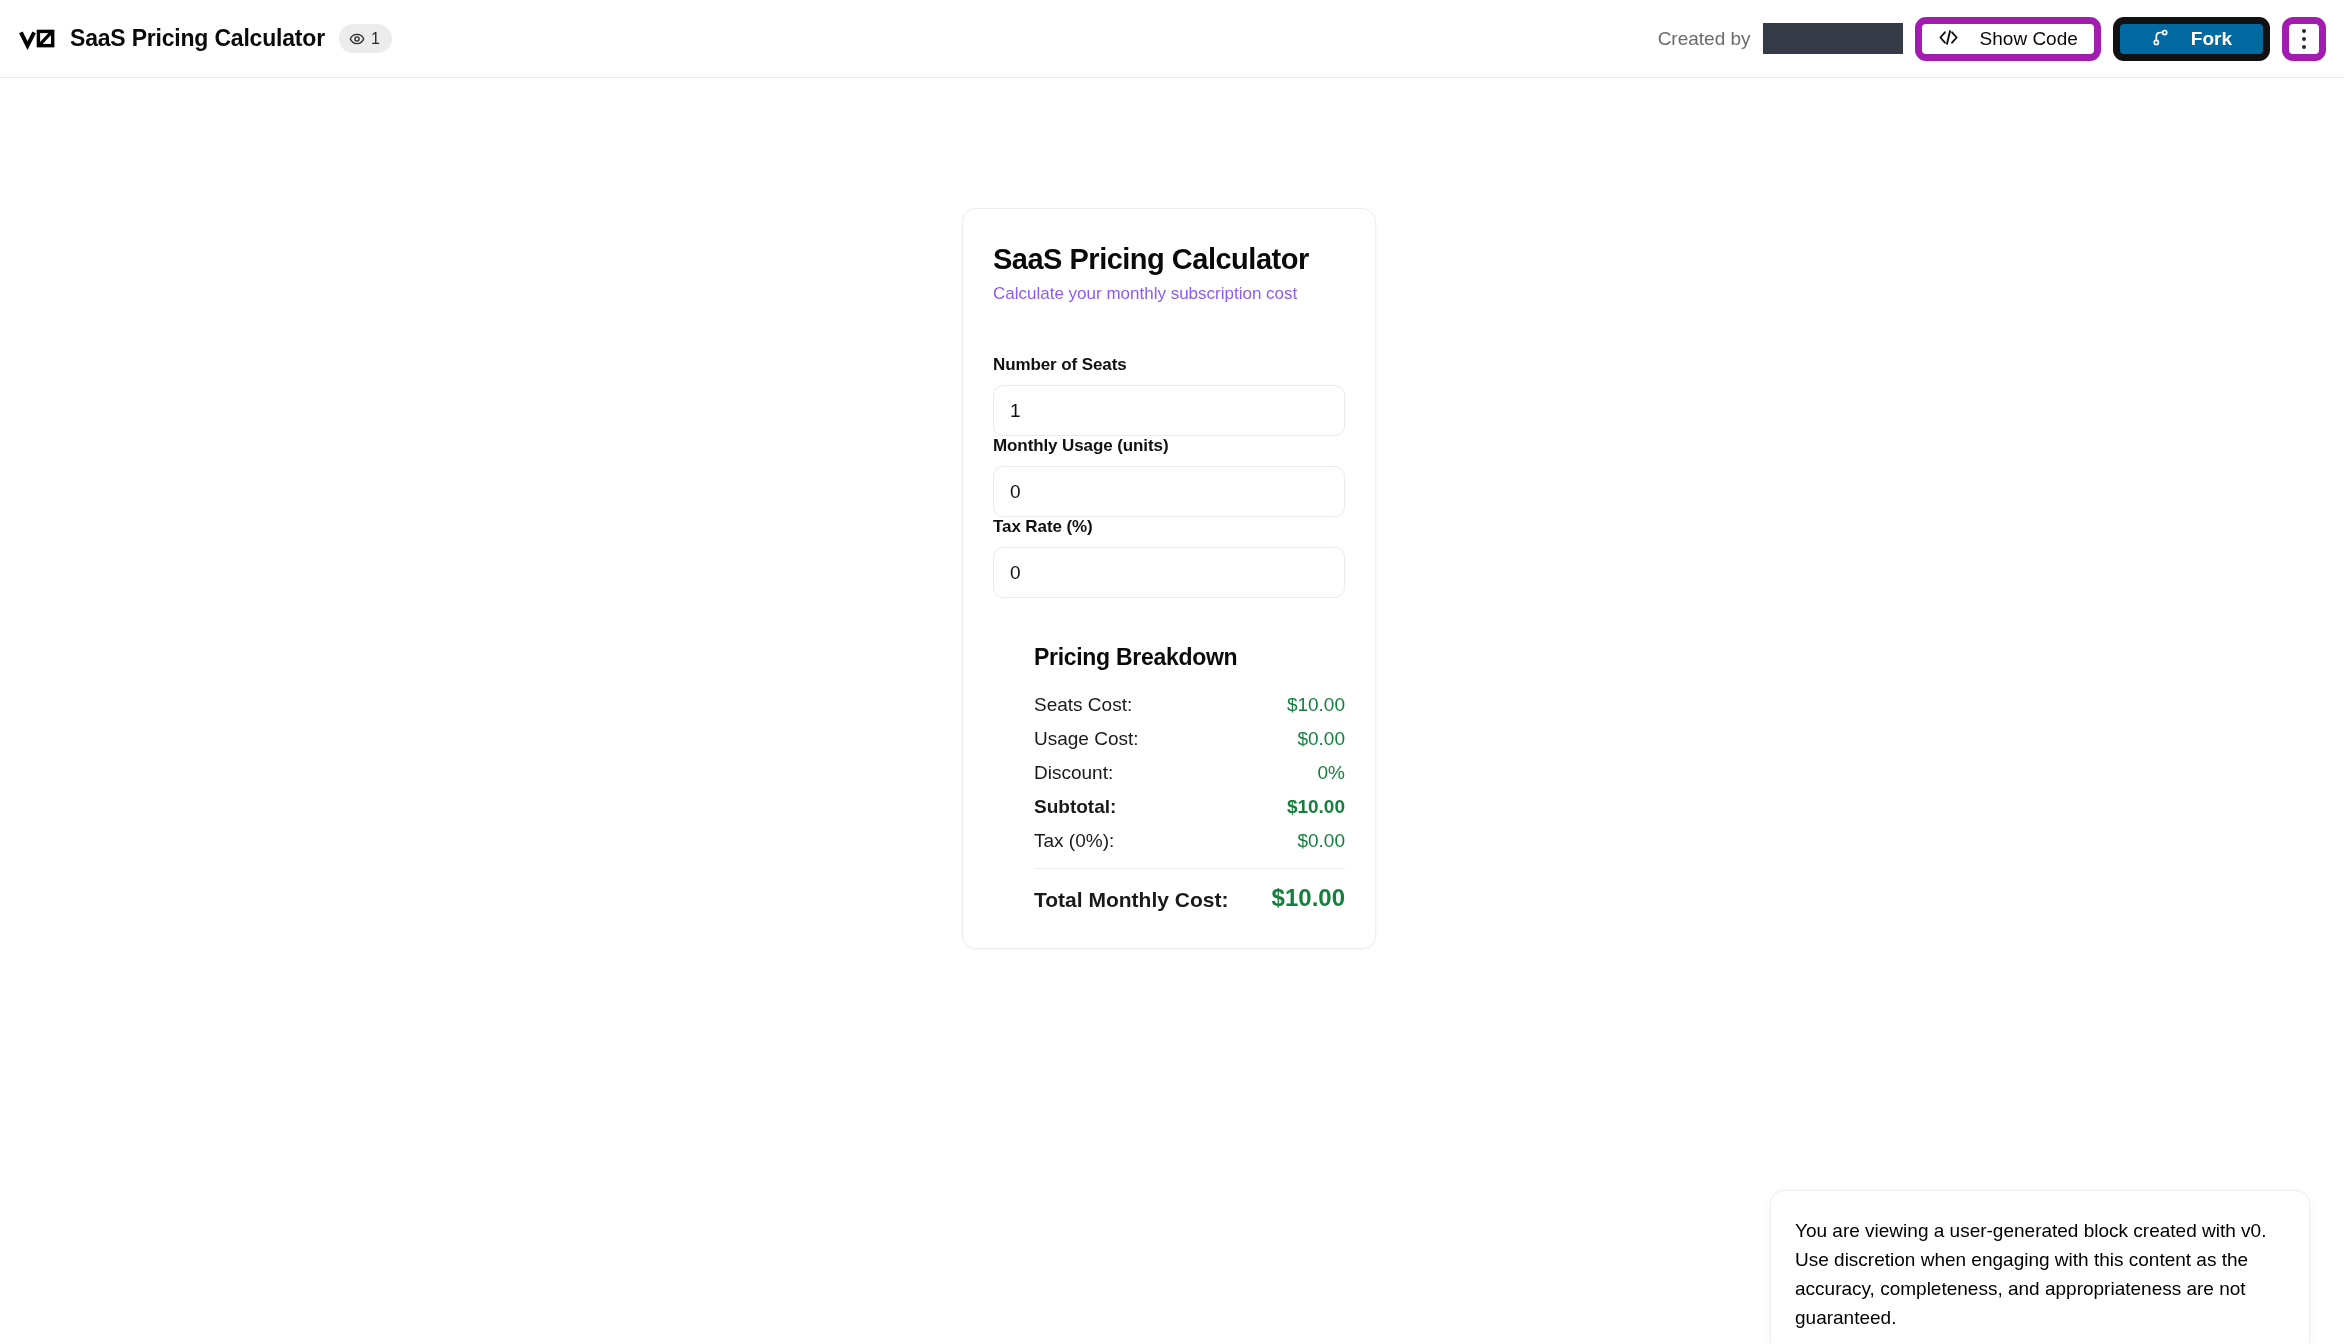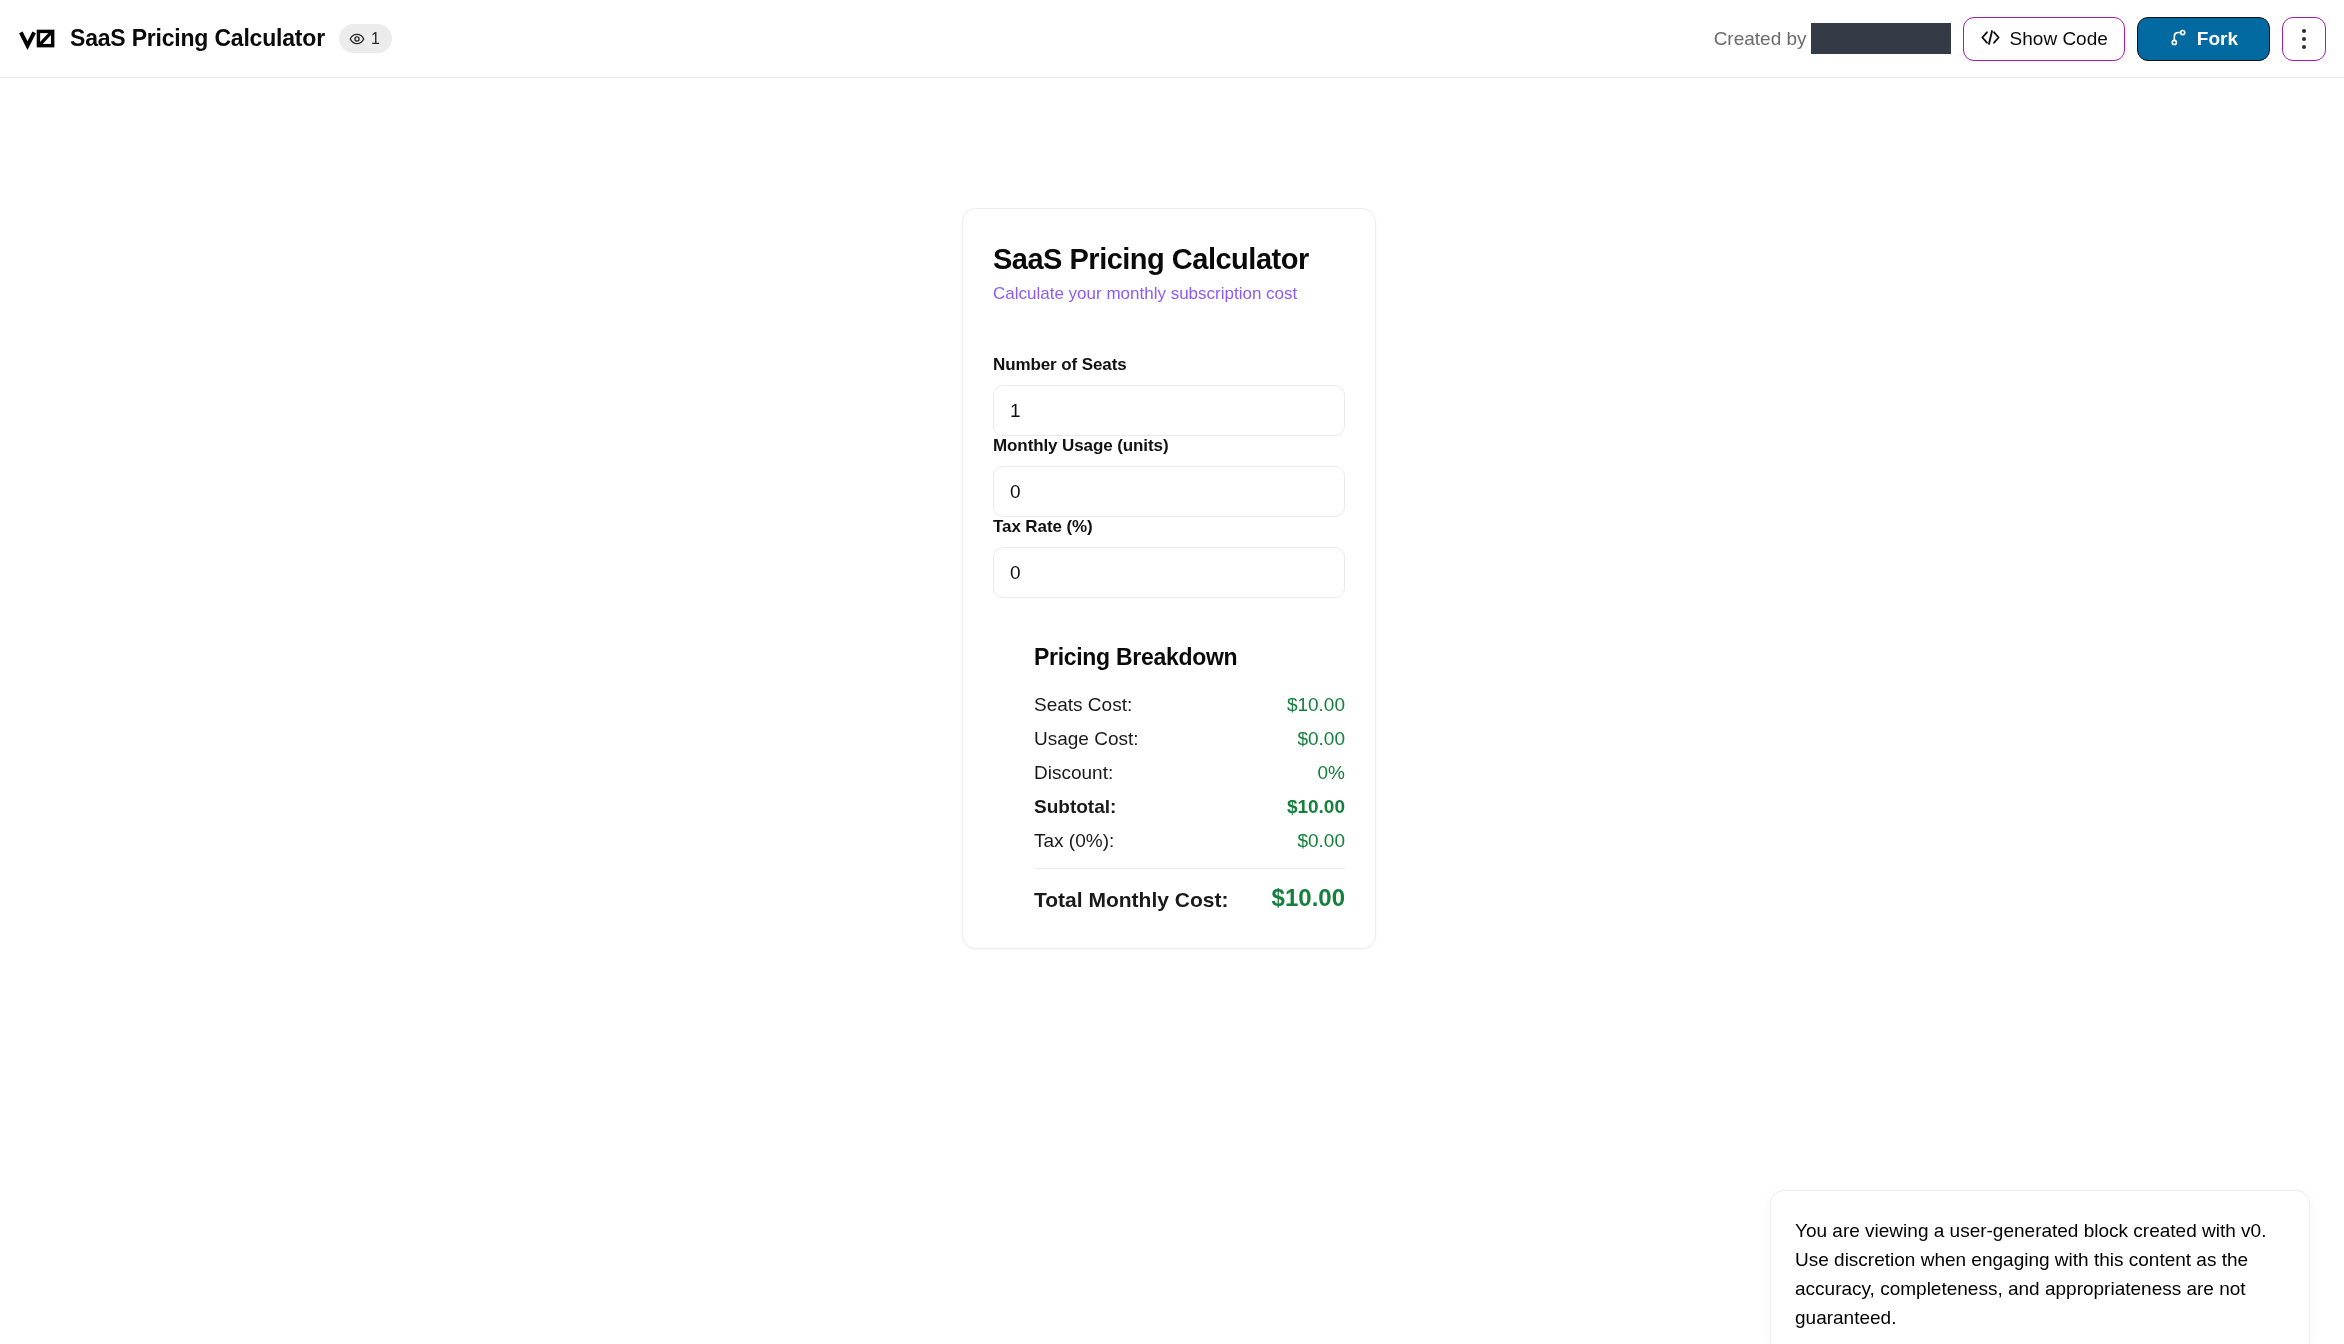--- a/index.html
+++ b/index.html
@@ -31,33 +31,33 @@
     background: #ececec; border-radius: 999px;
     padding: 4px 12px 4px 10px; height: 29px;
   }
   .views-badge svg { display: block; }
   .views-count { font-size: 16px; color: #2a2a2a; line-height: 1; }
 
   .topbar-right {
     margin-left: auto; display: flex; align-items: center; gap: 12px;
   }
   .created-by {
-    display: flex; align-items: center; gap: 0px;
+    display: flex; align-items: center; gap: 8px;
     font-size: 19px; color: #6b6b6b; white-space: nowrap;
   }
   .redaction-bar {
     display: inline-block;
     width: 140px; height: 31px;
     background: #343b47;
     margin-left: 4px;
   }
   .btn {
-    display: inline-flex; align-items: center; gap: 9px;
+    display: inline-flex; align-items: center; gap: 21px;
     border-radius: 11px; font-size: 19px; line-height: 1;
-    cursor: pointer; white-space: nowrap; border: 1px solid #a21caf;
+    cursor: pointer; white-space: nowrap; border: 7px solid #a21caf;
     background: #fff; color: #0a0a0a; height: 44px; padding: 0 16px;
     font-family: inherit; font-weight: 500;
   }
   .btn-dark {
     background: #0369a1; color: #ffffff; border-color: #111111;
     font-weight: 600; padding: 0 31px;
   }
   .btn-icon-only {
     width: 44px; padding: 0; justify-content: center;
   }

